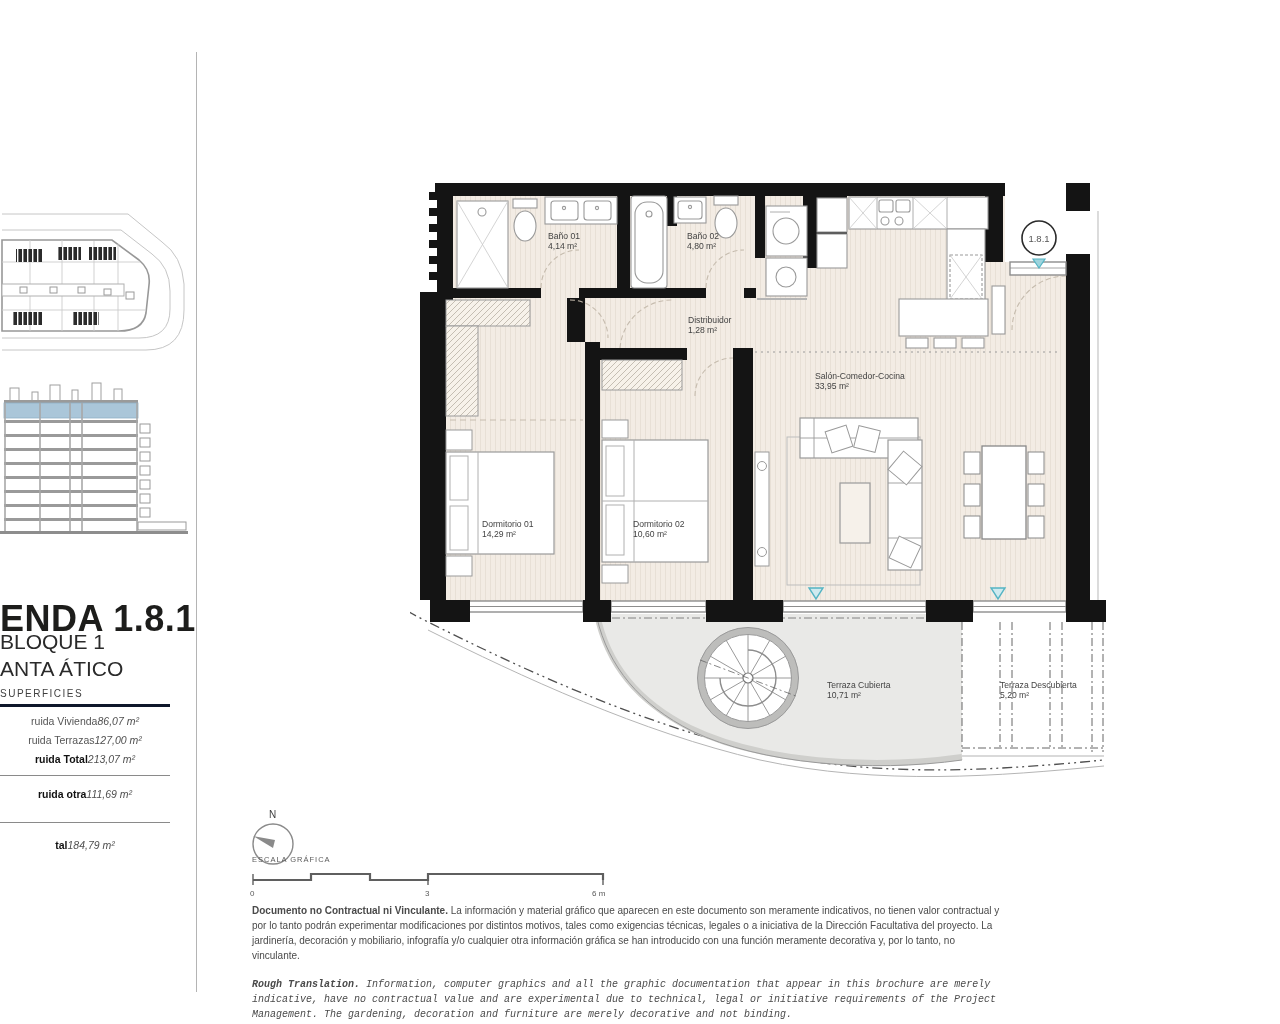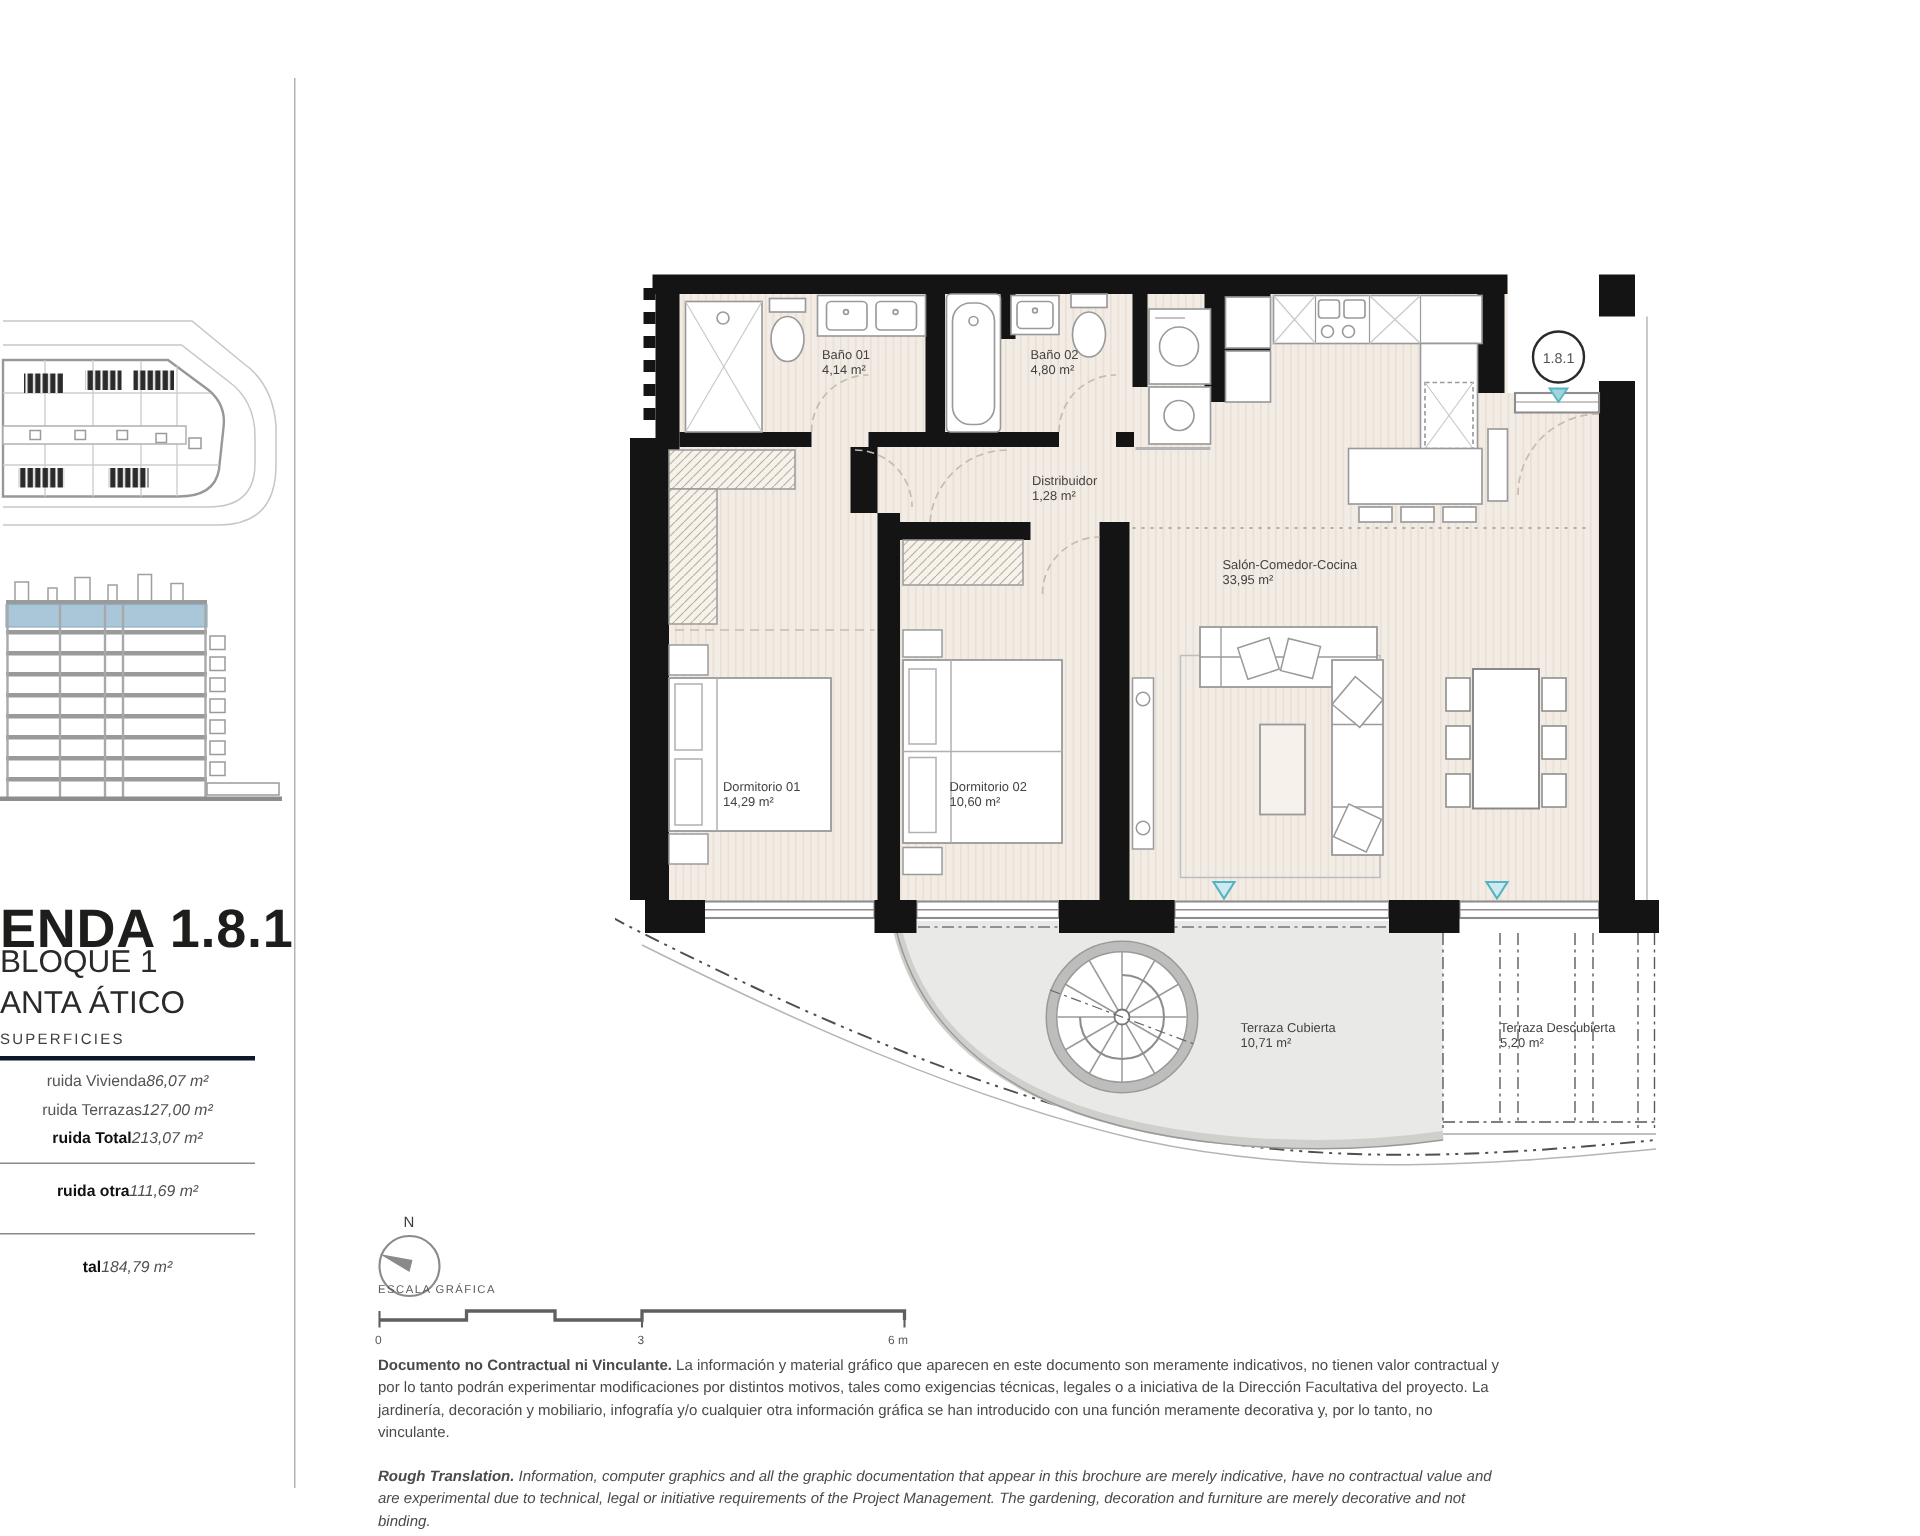--- a/index.html
+++ b/index.html
@@ -18,21 +18,21 @@
   .sup-row.bold .lab{font-weight:bold;color:#111;}
   .sup-hr{border:none;border-top:1px solid #8a8a8a;margin:10px 0 12px 0;}
   .sup-hr2{border:none;border-top:1px solid #8a8a8a;margin:22px 0 16px 0;}
   
   .floorplan{position:absolute;left:410px;top:155px;}
   .north{position:absolute;left:246px;top:806px;}
   .scalebar{position:absolute;left:248px;top:850px;}
   .legal{position:absolute;left:252px;top:903px;width:750px;font-size:10px;line-height:1.5;color:#4a4a4a;}
   .legal p{margin:0 0 14px 0;}
   .legal .lead{font-weight:bold;}
-  .legal .en{font-style:italic;}
+  .legal .en{font-style:italic;font-family:Liberation Mono, monospace;}
   svg text{font-family:"Liberation Sans",sans-serif;}
   .roomname,.roomarea{font-size:8.6px;fill:#434343;}
 </style>
 </head>
 <body>
 
 <div class="page">
 
   <div class="divider"></div>
 

